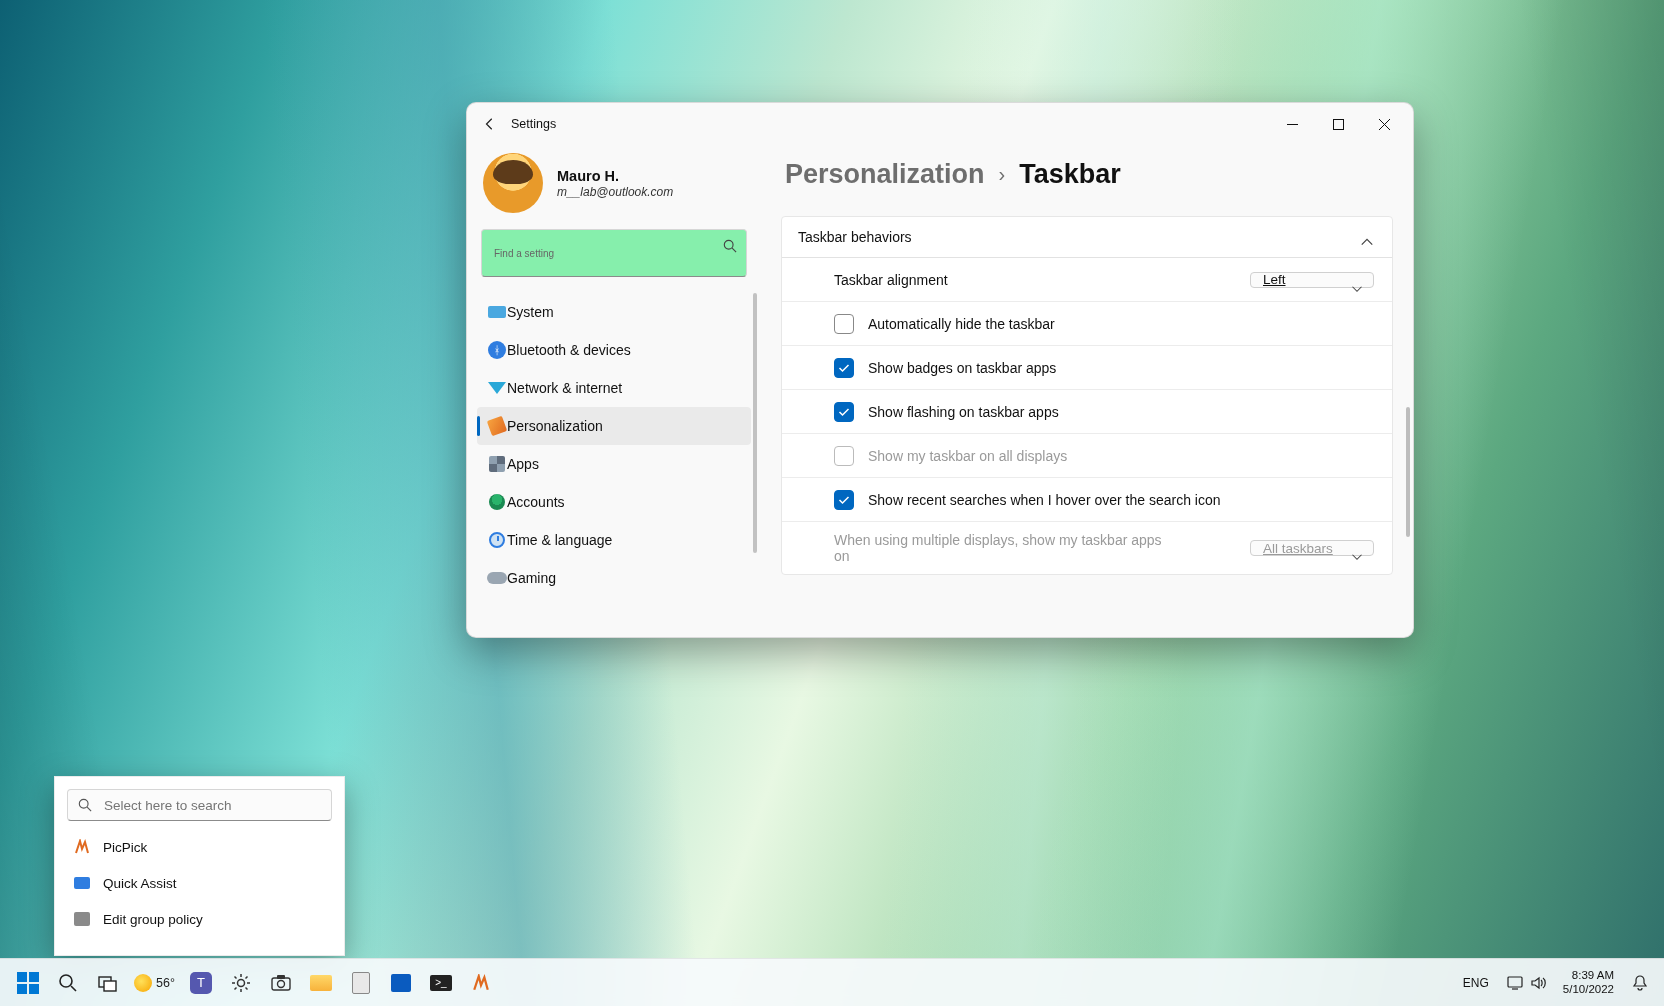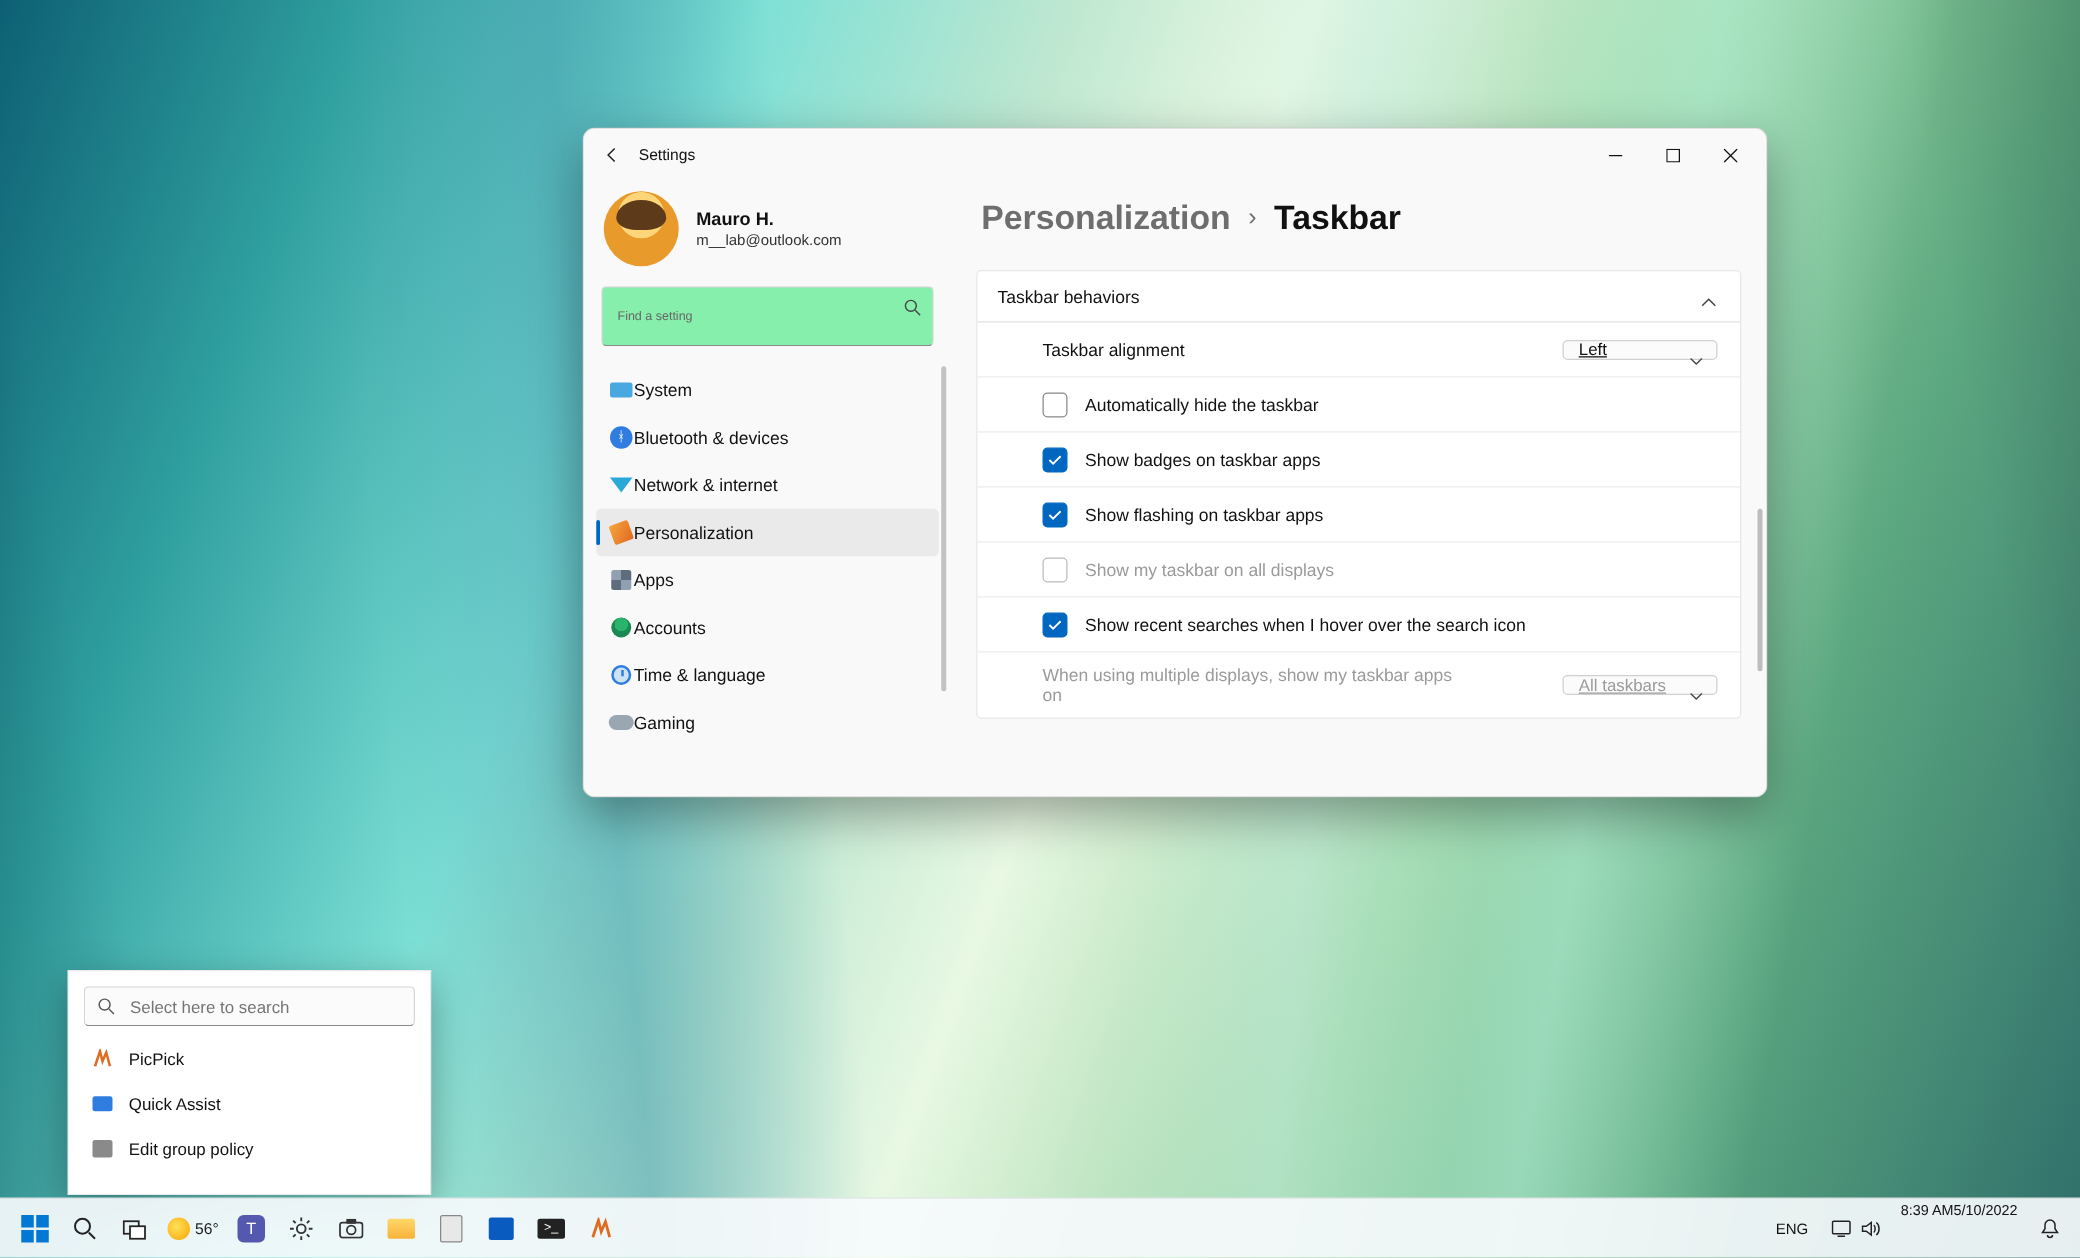--- a/index.html
+++ b/index.html
@@ -26,21 +26,21 @@
 .back-btn svg{width:14px;height:14px;}
 .title{font-size:12.5px;color:#111;margin-left:4px;}
 .winctrl{margin-left:auto;display:flex;}
 .winctrl div{width:46px;height:32px;display:flex;align-items:center;justify-content:center;color:#111;cursor:pointer;}
 .body{display:flex;flex:1;min-height:0;}
 .sidebar{width:294px;padding:0 10px 10px 10px;display:flex;flex-direction:column;}
 .profile{display:flex;align-items:center;gap:14px;padding:8px 6px 16px 6px;}
 .avatar{width:60px;height:60px;border-radius:50%;background:radial-gradient(circle at 50% 32%,#ffd57a 0 36%,#e89a2a 37% 100%);position:relative;overflow:hidden;}
 .avatar::after{content:"";position:absolute;top:7px;left:10px;right:10px;height:24px;background:#5d3b1a;border-radius:50% 50% 40% 40%/60% 60% 40% 40%;}
 .prof-text .name{font-size:14.5px;font-weight:600;color:#111;}
-.prof-text .email{font-size:12px;color:#333;margin-top:1px;}
+.prof-text .email{font-size:12px;color:#333;margin-top:1px;font-style:italic;}
 .search{position:relative;margin:0 4px 16px 4px;}
 .search input{width:100%;height:48px;border:1px solid #d6d6d6;border-bottom:1.5px solid #8b8b8b;border-radius:4px;background:#86efac;padding:0 34px 0 12px;font-size:10px;color:#222;}
 .search input::placeholder{color:#666;}
 .search svg{position:absolute;right:10px;top:10px;width:14px;height:14px;color:#444;}
 .nav{position:relative;flex:1;}
 .nav-scroll{position:absolute;right:-6px;top:0;width:4px;height:260px;background:rgba(0,0,0,.22);border-radius:2px;}
 .nav-item{height:38px;display:flex;align-items:center;padding:0 10px;border-radius:4px;cursor:pointer;font-size:14px;color:#111;}
 .nav-item.active{background:#eaeaea;position:relative;}
 .nav-item.active::before{content:"";position:absolute;left:0;top:9px;bottom:9px;width:3px;background:#0067c0;border-radius:2px;}
 .nav-ic{width:20px;height:20px;display:flex;align-items:center;justify-content:center;}
@@ -90,21 +90,21 @@
   position:absolute;left:0;right:0;bottom:0;height:48px;
   background:rgba(246,250,252,.92);
   backdrop-filter:blur(6px);
   display:flex;align-items:center;padding:0 8px;border-top:1px solid rgba(0,0,0,.08);
 }
 .tb-btn{width:40px;height:40px;border-radius:4px;display:flex;align-items:center;justify-content:center;cursor:pointer;}
 .tb-weather{display:flex;align-items:center;gap:4px;padding:0 6px;font-size:12.5px;color:#222;cursor:pointer;border-radius:4px;height:40px;}
 .tb-right{margin-left:auto;display:flex;align-items:center;gap:6px;}
 .tb-lang{font-size:12px;color:#111;padding:0 6px;cursor:pointer;height:40px;display:flex;align-items:center;border-radius:4px;}
 .tb-tray{display:flex;align-items:center;gap:8px;padding:0 6px;height:40px;border-radius:4px;cursor:pointer;}
-.tb-clock{font-size:11.5px;color:#111;text-align:right;line-height:1.15;padding:0 4px;cursor:pointer;height:40px;display:flex;flex-direction:row;justify-content:center;border-radius:4px;}
+.tb-clock{font-size:11.5px;color:#111;text-align:right;line-height:1.15;padding:0 4px;cursor:pointer;height:40px;display:flex;flex-direction:column;justify-content:center;border-radius:4px;}
 .tb-notif{width:32px;height:40px;display:flex;align-items:center;justify-content:center;cursor:pointer;border-radius:4px;}
 .win-logo{width:22px;height:22px;display:grid;grid-template-columns:1fr 1fr;grid-template-rows:1fr 1fr;gap:2px;}
 .win-logo span{background:#0078d4;}
 </style>
 </head>
 <body>
 
 <div class="window">
   <div class="titlebar">
     <div class="back-btn">

